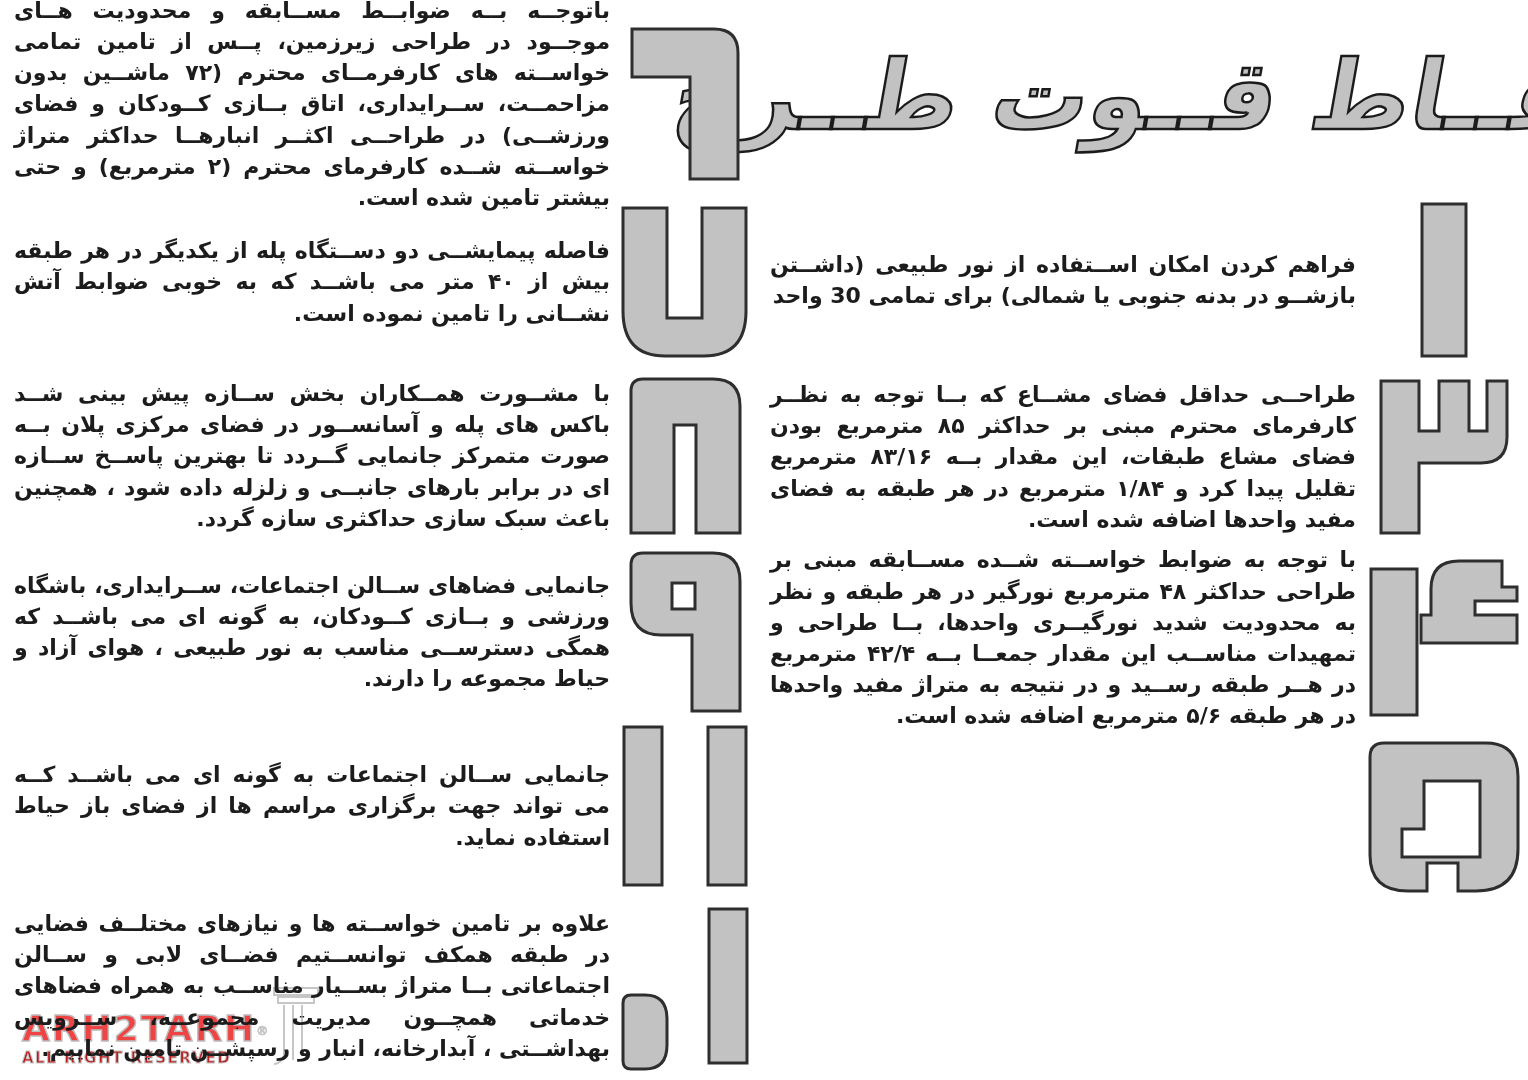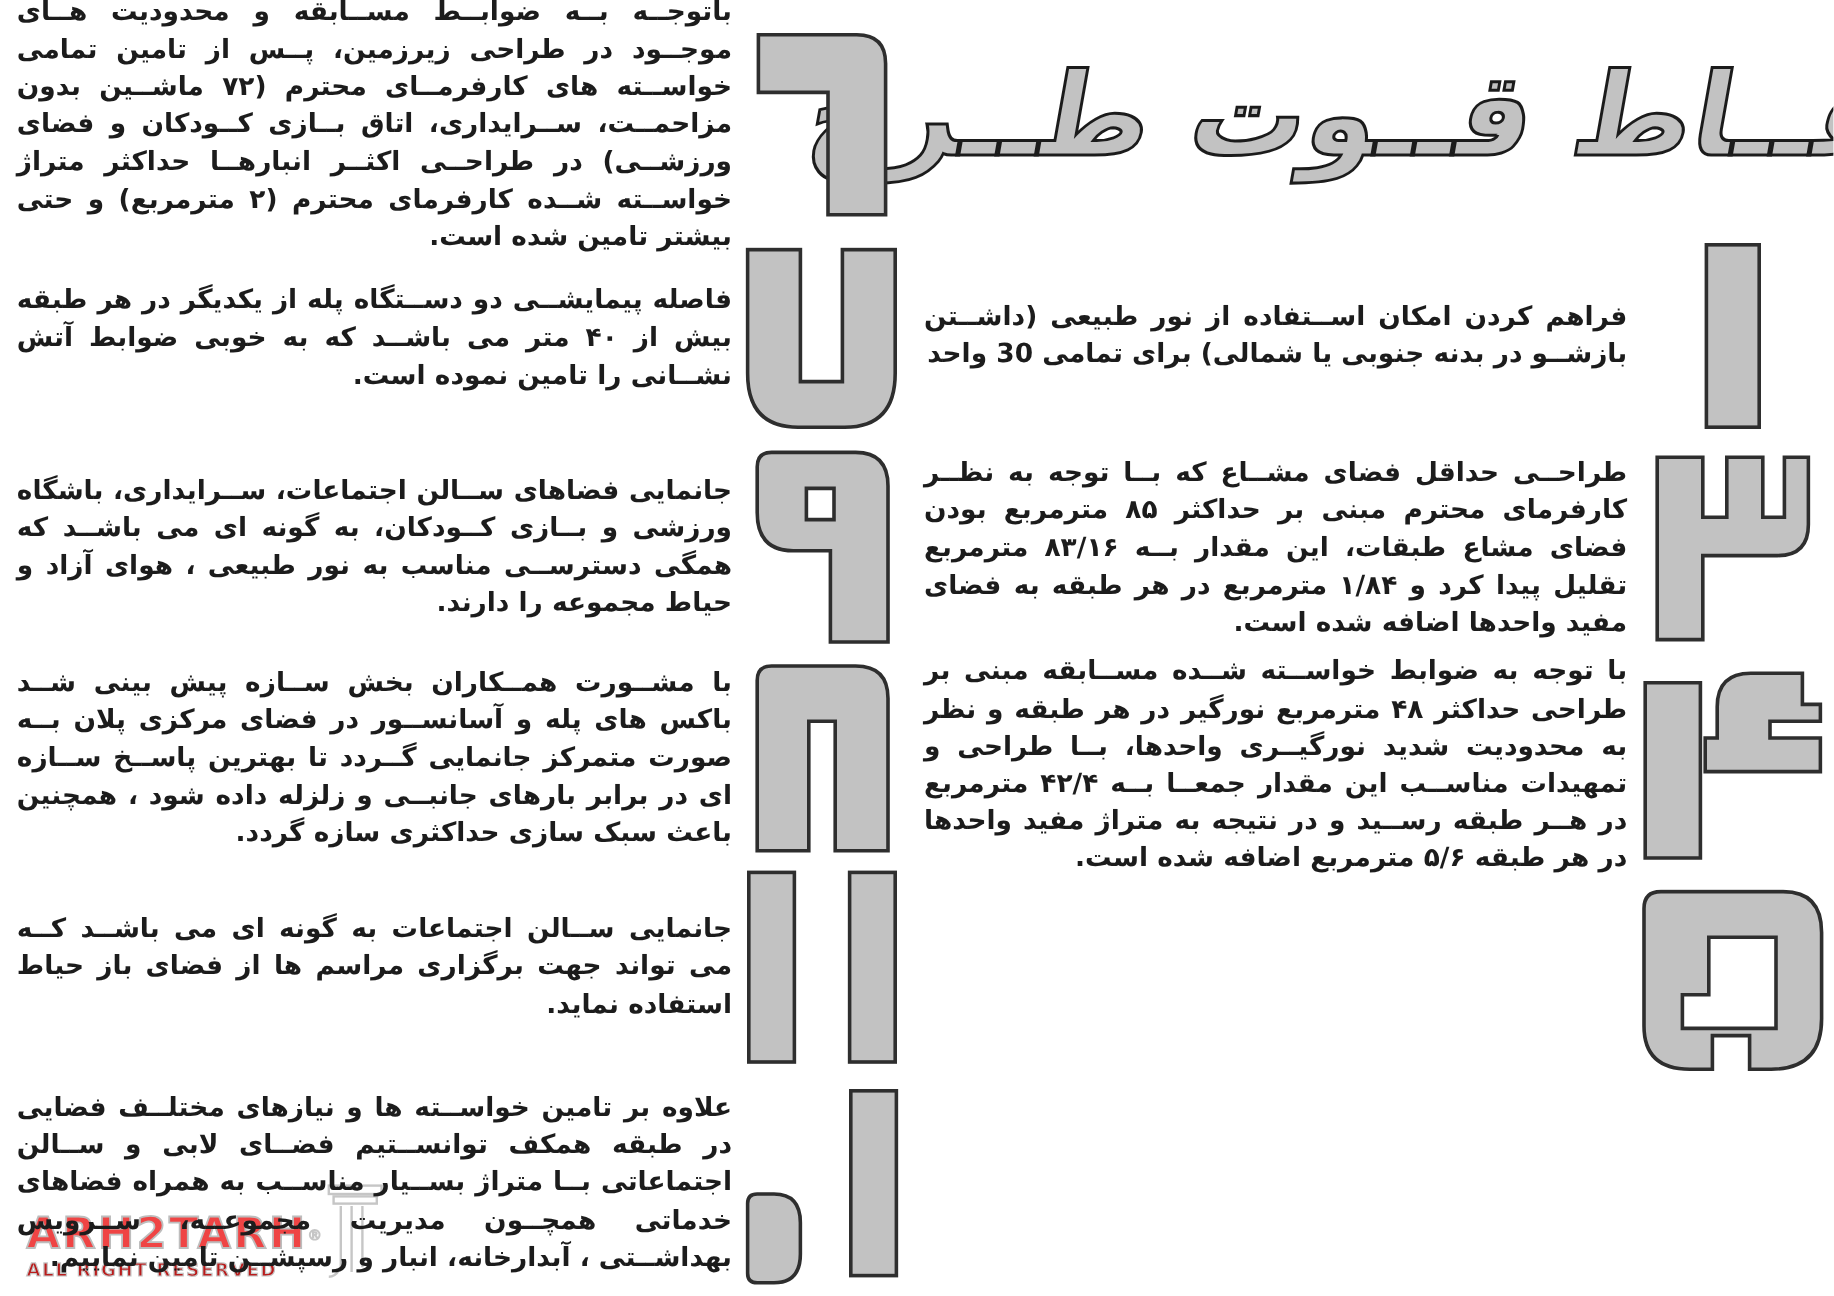--- a/index.html
+++ b/index.html
@@ -136,37 +136,37 @@
 
     <div class="row r-p7">
       <div class="num">
         <svg class="glyph" width="128" height="152" viewBox="0 0 128 152" aria-hidden="true">
           <path d="M2,2 H46 V112 H81 V2 H125 V105 Q125,150 83,150 H44 Q2,150 2,105 Z"></path>
         </svg>
       </div>
       <div class="txt">فاصله پیمایشــی دو دســتگاه پله از یکدیگر در هر طبقه بیش از ۴۰ متر می باشــد که به خوبی ضوابط آتش نشــانی را تامین نموده است.</div>
     </div>
 
+    <div class="row r-p8">
+      <div class="num">
+        <svg class="glyph" width="113" height="158" viewBox="0 0 113 158" aria-hidden="true">
+          <path d="M2,14 Q2,2 14,2 H84 Q111,2 111,29 V156 H67 V48 H45 V156 H2 Z"></path>
+        </svg>
+      </div>
+      <div class="txt">با مشــورت همــکاران بخش ســازه پیش بینی شــد باکس های پله و آسانســور در فضای مرکزی پلان بــه صورت متمرکز جانمایی گــردد تا بهترین پاســخ ســازه ای در برابر بارهای جانبــی و زلزله داده شود ، همچنین باعث سبک سازی حداکثری سازه گردد.</div>
+    </div>
+
     <div class="row r-p9">
       <div class="num">
         <svg class="glyph" width="113" height="162" viewBox="0 0 113 162" aria-hidden="true">
           <path d="M14,2 H84 Q111,2 111,30 V160 H63 V84 H32 Q2,84 2,52 V14 Q2,2 14,2 Z"></path>
           <path class="hole" d="M43,32 H66 V58 H43 Z"></path>
         </svg>
       </div>
       <div class="txt">جانمایی فضاهای ســالن اجتماعات، ســرایداری، باشگاه ورزشی و بــازی کــودکان، به گونه ای می باشــد که همگی دسترســی مناسب به نور طبیعی ، هوای آزاد و حیاط مجموعه را دارند.</div>
-    </div>
-
-    <div class="row r-p8">
-      <div class="num">
-        <svg class="glyph" width="113" height="158" viewBox="0 0 113 158" aria-hidden="true">
-          <path d="M2,14 Q2,2 14,2 H84 Q111,2 111,29 V156 H67 V48 H45 V156 H2 Z"></path>
-        </svg>
-      </div>
-      <div class="txt">با مشــورت همــکاران بخش ســازه پیش بینی شــد باکس های پله و آسانســور در فضای مرکزی پلان بــه صورت متمرکز جانمایی گــردد تا بهترین پاســخ ســازه ای در برابر بارهای جانبــی و زلزله داده شود ، همچنین باعث سبک سازی حداکثری سازه گردد.</div>
     </div>
 
     <div class="row r-p11">
       <div class="num">
         <svg class="glyph" width="42" height="162" viewBox="0 0 42 162" aria-hidden="true">
           <rect x="2" y="2" width="38" height="158"></rect>
         </svg>
         <svg class="glyph eleven-gap" width="42" height="162" viewBox="0 0 42 162" aria-hidden="true">
           <rect x="2" y="2" width="38" height="158"></rect>
         </svg>

